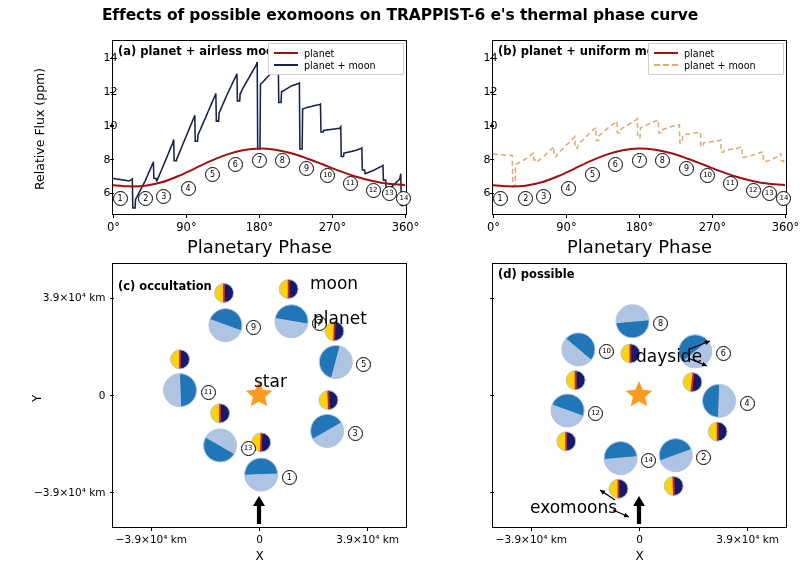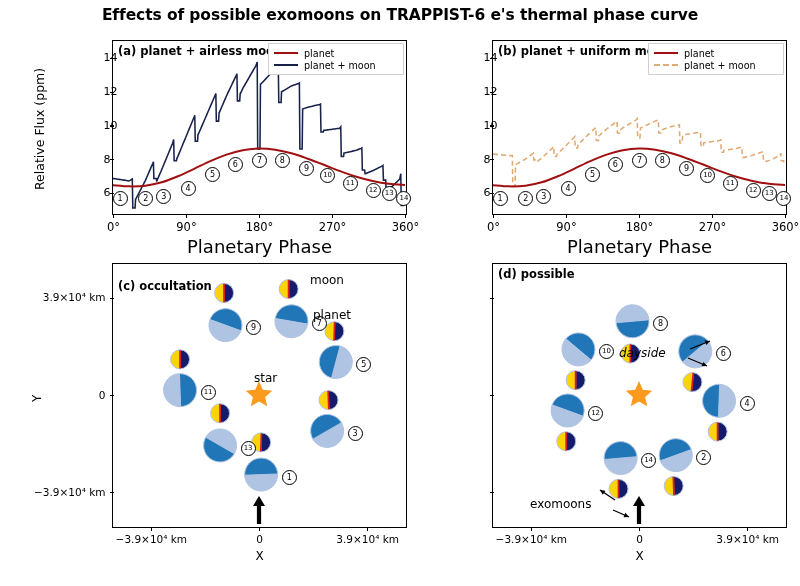--- a/index.html
+++ b/index.html
@@ -16,21 +16,21 @@
   .tickmark{position:absolute;background:#000;}
   .legend{position:absolute;box-sizing:border-box;border:1px solid #cfcfcf;background:#fff;
           padding:3px 6px 3px 5px;font-size:9.5px;border-radius:1px;}
   .lgrow{display:flex;align-items:center;height:12px;}
   .lgline{width:24px;height:0;border-top-width:2.1px;border-top-style:solid;margin-right:6px;}
   .lgtxt{font-size:9.6px;color:#000;}
   .marker{position:absolute;width:15px;height:15px;border-radius:50%;
           border:1.1px solid #000;background:#fff;box-sizing:border-box;
           font-size:8px;line-height:13px;text-align:center;color:#000;}
   svg{display:block;}
-  .annot{position:absolute;font-size:12px;white-space:nowrap;}
+  .annot{position:absolute;font-size:17px;white-space:nowrap;}
   .ytitle{position:absolute;font-size:12.5px;transform:rotate(-90deg);transform-origin:0 0;white-space:nowrap;}
 </style>
 </head>
 <body>
 
 <div class="fig">
 
   <div id="figtitle">Effects of possible exomoons on TRAPPIST-6 e's thermal phase curve</div>
 
   <div class="panel" id="panel-a" style="left:112px;top:40px;width:295px;height:175px;">
@@ -355,21 +355,21 @@
       <div class="marker" style="left: 696.3px; top: 450.2px;">2</div>
       <div class="marker" style="left: 739.5px; top: 395.8px;">4</div>
       <div class="marker" style="left: 715.7px; top: 346.3px;">6</div>
       <div class="marker" style="left: 653px; top: 316.3px;">8</div>
       <div class="marker" style="left: 598.9px; top: 344.4px; font-size: 7px;">10</div>
       <div class="marker" style="left: 588.1px; top: 405.5px; font-size: 7px;">12</div>
       <div class="marker" style="left: 641.1px; top: 453.1px; font-size: 7px;">14</div>
       <div class="annot" style="left: 310px; top: 273px;">moon</div>
       <div class="annot" style="left: 313px; top: 308px;">planet</div>
       <div class="annot" style="left: 254px; top: 371px;">star</div>
-      <div class="annot" style="left: 619px; top: 346px; font-style: italic;">dayside</div>
+      <div class="annot" style="left: 636px; top: 346px;">dayside</div>
       <div class="annot" style="left: 530px; top: 497px;">exomoons</div>
       <svg width="800" height="586" style="position: absolute; left: 0px; top: 0px; pointer-events: none;">
         <line x1="690" y1="349" x2="710" y2="341" stroke="#000" stroke-width="1.3"></line>
         <polygon points="710,341 706.3,345.1 704.5,340.6" fill="#000"></polygon>
       </svg>
       <svg width="800" height="586" style="position: absolute; left: 0px; top: 0px; pointer-events: none;">
         <line x1="688" y1="358" x2="707" y2="366" stroke="#000" stroke-width="1.3"></line>
         <polygon points="707,366 701.5,366.3 703.4,361.9" fill="#000"></polygon>
       </svg>
       <svg width="800" height="586" style="position: absolute; left: 0px; top: 0px; pointer-events: none;">

